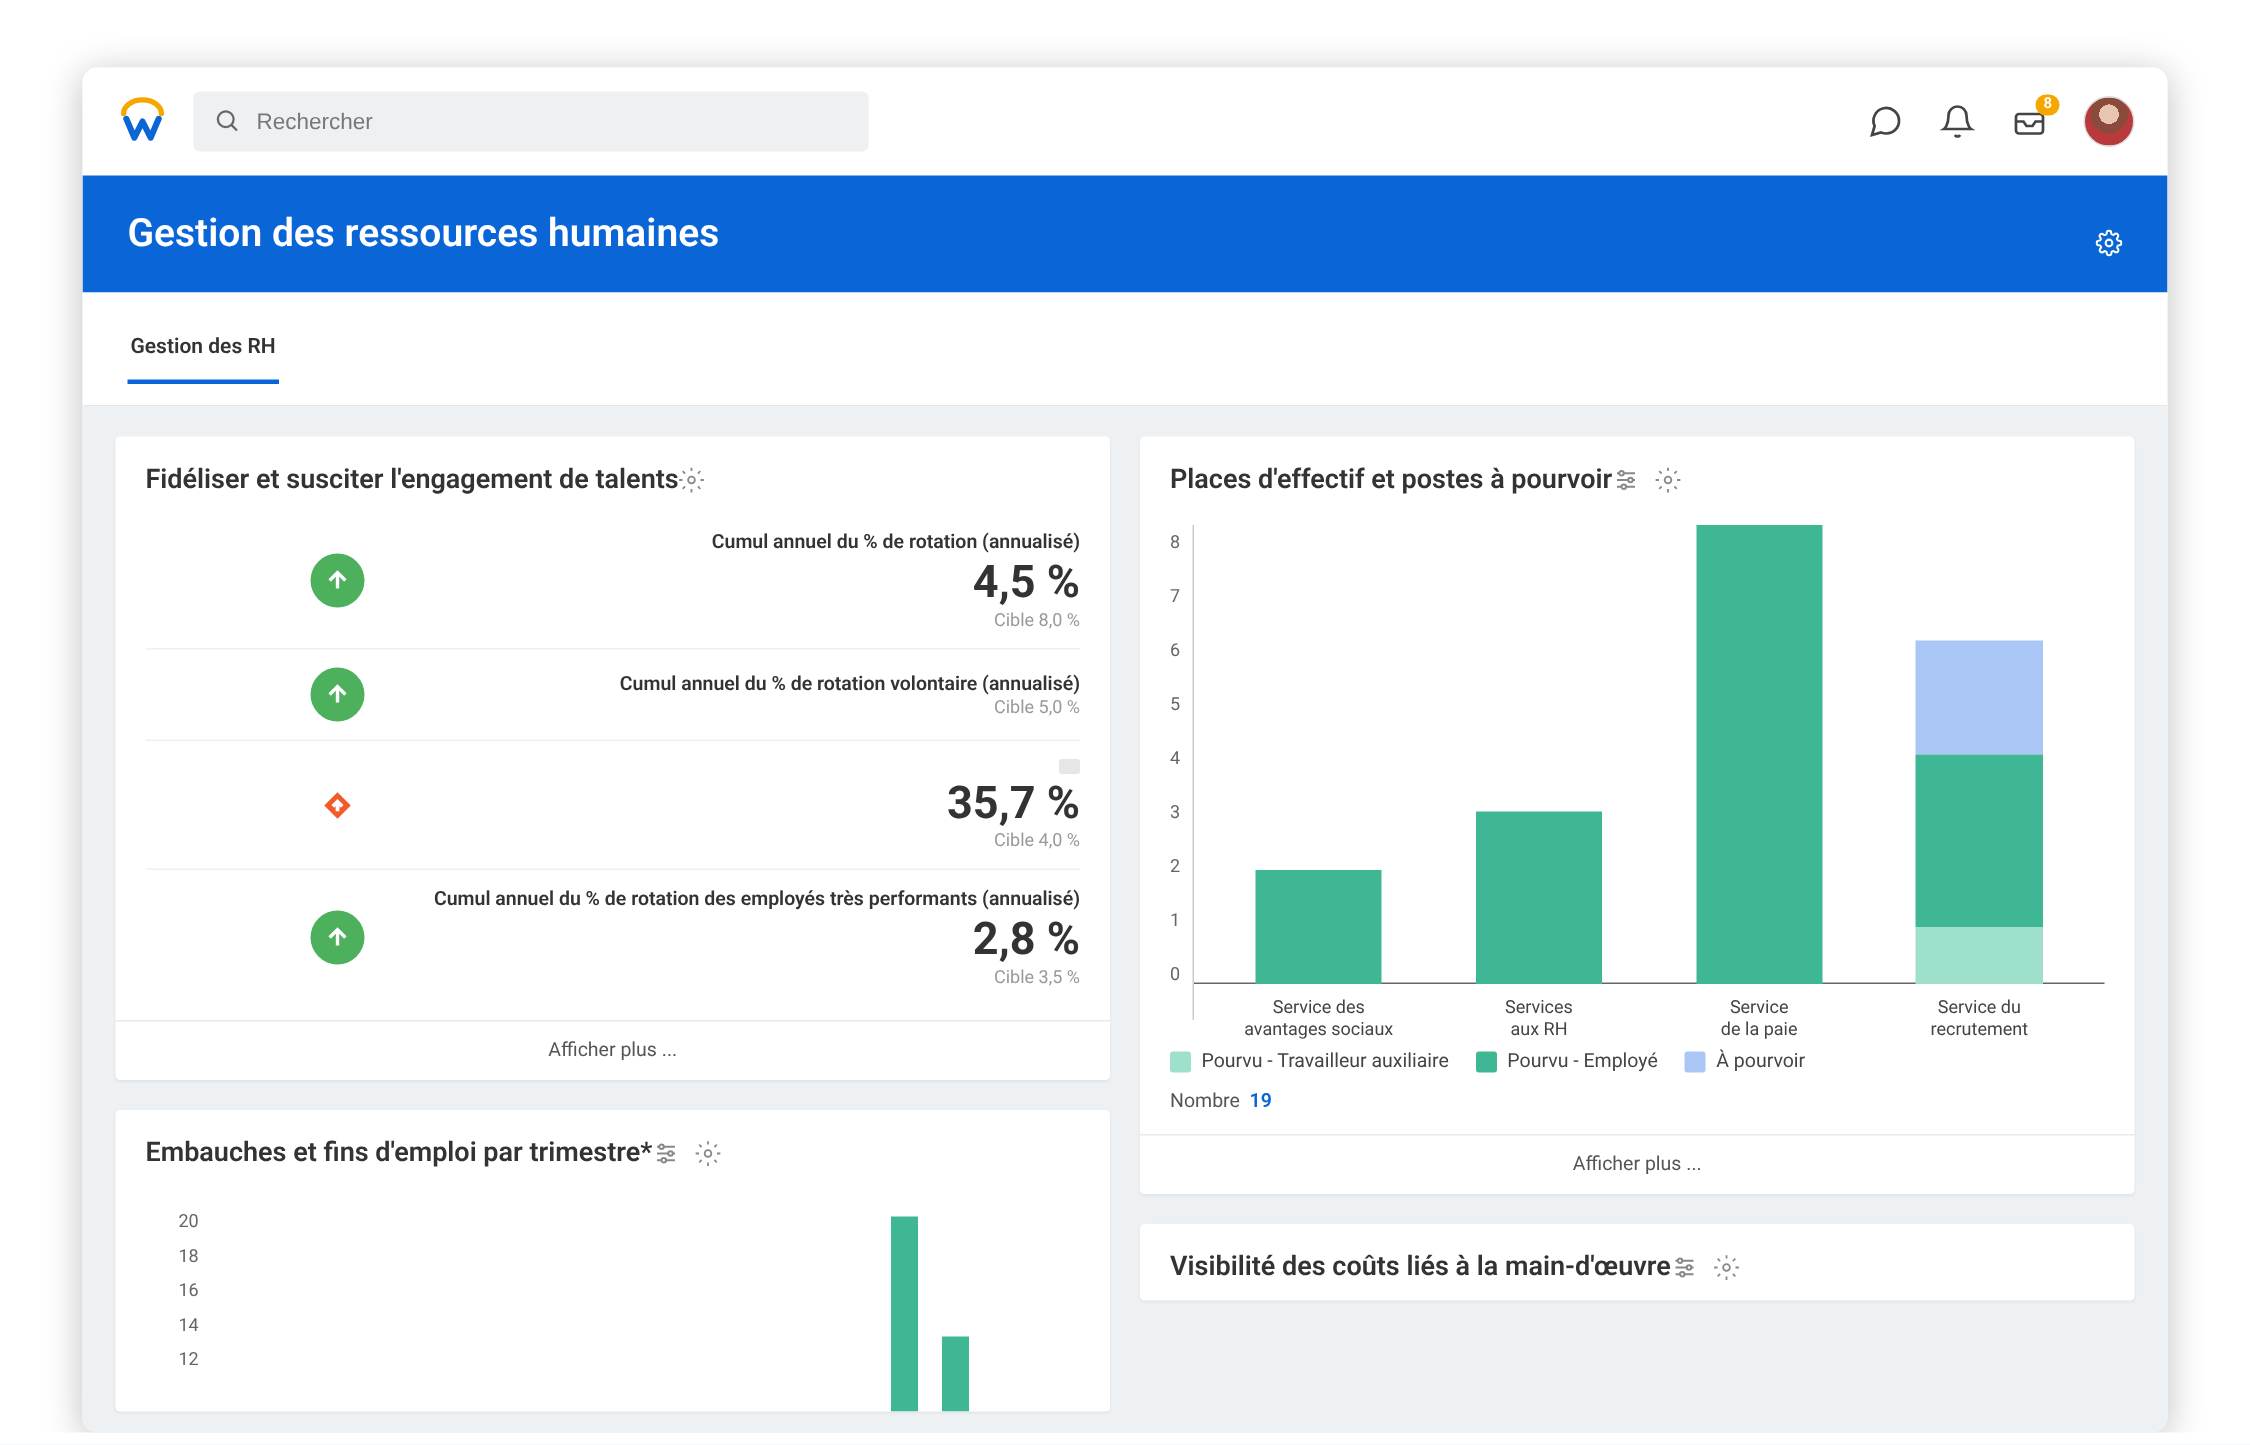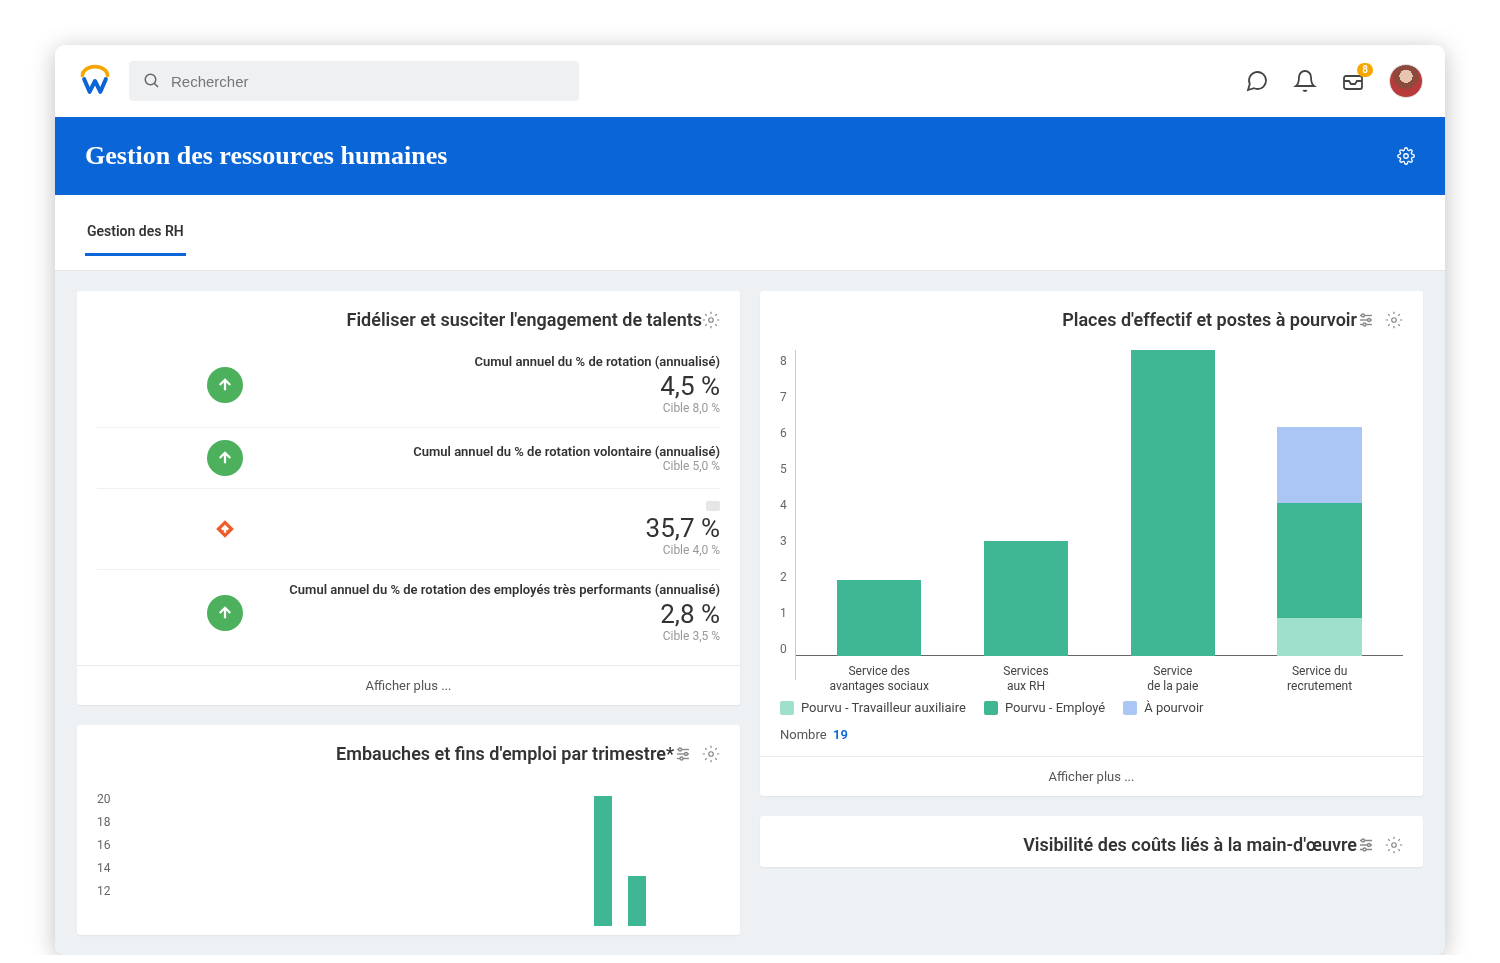--- a/index.html
+++ b/index.html
@@ -10,41 +10,41 @@
 .logo{width:36px;height:36px;position:relative;}
 .logo svg{width:100%;height:100%;}
 .searchwrap{flex:0 0 450px;display:flex;align-items:center;background:#eef0f2;border-radius:4px;height:40px;padding:0 14px;gap:10px;color:#666;}
 .searchwrap input{flex:1;border:none;background:transparent;outline:none;font-size:15px;color:#333;}
 .searchwrap input::placeholder{color:#777;}
 .topspacer{flex:1;}
 .topicons{display:flex;align-items:center;gap:24px;}
 .ticon{width:24px;height:24px;color:#444;position:relative;cursor:pointer;}
 .badge{position:absolute;top:-6px;right:-8px;background:#f5a700;color:#fff;border-radius:10px;font-size:10px;font-weight:600;padding:1px 5px;line-height:1.2;}
 .avatar{width:34px;height:34px;border-radius:50%;background:radial-gradient(circle at 50% 35%,#e8c5b0 0%,#e8c5b0 25%,#8b4a3c 25%,#8b4a3c 48%,#b83a3a 48%);border:1px solid #ddd;cursor:pointer;}
-.bluehdr{background:#0a66d6;color:#fff;padding:24px 30px;display:flex;align-items:center;justify-content:space-between;font-family:Liberation Serif, serif;}
+.bluehdr{background:#0a66d6;color:#fff;padding:24px 30px;display:flex;align-items:flex-end;justify-content:space-between;}
 .bluehdr h1{font-size:26px;font-weight:600;}
 .bluehdr .gear{color:#fff;cursor:pointer;}
 .tabs{background:#fff;border-bottom:1px solid #e6e6e6;padding:14px 30px;}
 .tab{display:inline-block;padding:14px 2px;font-size:14px;font-weight:600;color:#333;border-bottom:3px solid #0a66d6;cursor:pointer;}
 .content{flex:1;background:#eef1f3;padding:20px 22px;display:flex;gap:20px;overflow:hidden;}
 .col{display:flex;flex-direction:column;gap:20px;flex:1;min-width:0;}
 .card{background:#fff;border-radius:3px;box-shadow:0 1px 2px rgba(0,0,0,0.06);display:flex;flex-direction:column;}
-.cardhdr{display:flex;align-items:center;justify-content:flex-end;padding:18px 20px 12px 20px;}
+.cardhdr{display:flex;align-items:center;justify-content:flex-start;padding:18px 20px 12px 20px;}
 .cardhdr h2{font-size:18px;font-weight:600;color:#333;}
 .cardctrl{display:flex;gap:10px;color:#888;}
 .cardctrl span{cursor:pointer;}
 .kpis{padding:0 20px 10px 20px;}
 .kpi{display:flex;align-items:center;gap:18px;padding:12px 0;border-top:1px solid #f0f0f0;}
 .kpi:first-child{border-top:none;}
 .kpi-icon{width:36px;height:36px;border-radius:50%;display:flex;align-items:center;justify-content:center;flex-shrink:0;margin-left:110px;}
 .kpi-icon.up{background:#4cb05c;color:#fff;}
 .kpi-icon.diamond{background:transparent;}
 .kpi-body{flex:1;text-align:right;}
 .kpi-label{font-size:13px;font-weight:600;color:#333;display:flex;align-items:center;justify-content:flex-end;gap:6px;}
-.kpi-val{font-size:26px;font-weight:400;color:#333;margin-top:2px;}
+.kpi-val{font-size:30px;font-weight:700;color:#333;margin-top:2px;}
 .kpi-target{font-size:12px;color:#999;}
 .miniflag{display:inline-block;width:14px;height:10px;background:#e6e6e6;border-radius:2px;}
 .showmore{border-top:1px solid #eaeaea;text-align:center;padding:12px;font-size:13px;color:#555;cursor:pointer;}
 .chartarea{padding:8px 20px 14px 20px;}
 .barchart{position:relative;height:330px;display:flex;}
 .yaxis{display:flex;flex-direction:column;justify-content:space-between;padding:4px 8px 24px 0;font-size:12px;color:#666;text-align:right;}
 .plots{flex:1;position:relative;border-left:1px solid #ccc;}
 .baseline{position:absolute;left:0;right:0;bottom:24px;border-top:1px solid #666;}
 .bars{position:absolute;left:0;right:0;top:0;bottom:24px;display:flex;align-items:flex-end;justify-content:space-around;padding:0 10px;}
 .barcol{width:20%;display:flex;justify-content:center;}
@@ -54,21 +54,21 @@
 .seg.aux{background:#9fe0cc;}
 .seg.open{background:#a9c6f5;}
 .xlabels{position:absolute;left:0;right:0;bottom:-14px;display:flex;justify-content:space-around;font-size:12px;color:#444;text-align:center;padding:0 10px;}
 .xlabels div{width:20%;line-height:1.25;}
 .legend{display:flex;flex-wrap:wrap;gap:18px;font-size:13px;color:#444;margin-top:20px;align-items:center;}
 .legend .litem{display:flex;align-items:center;gap:7px;}
 .sw{width:14px;height:14px;border-radius:2px;}
 .countline{font-size:13px;color:#555;margin-top:12px;}
 .countline b{color:#0a66d6;font-weight:600;}
 .card2chart{padding:12px 20px 0 20px;height:150px;overflow:hidden;position:relative;}
-.y2{display:flex;flex-direction:column;gap:9px;font-size:12px;color:#666;float:left;padding-top:4px;}
+.y2{display:flex;flex-direction:column;gap:9px;font-size:12px;color:#666;float:left;padding-top:4px;margin-left:22px;}
 .bars2{position:absolute;left:70px;right:20px;top:4px;bottom:0;}
 .bars2 .hbar{position:absolute;bottom:0;width:18px;background:#40b794;}
 .gear,.sliders-icon{width:18px;height:18px;}
 svg{display:block;}
 </style>
 </head>
 <body>
 
 <div class="frame">
 <div class="window">

